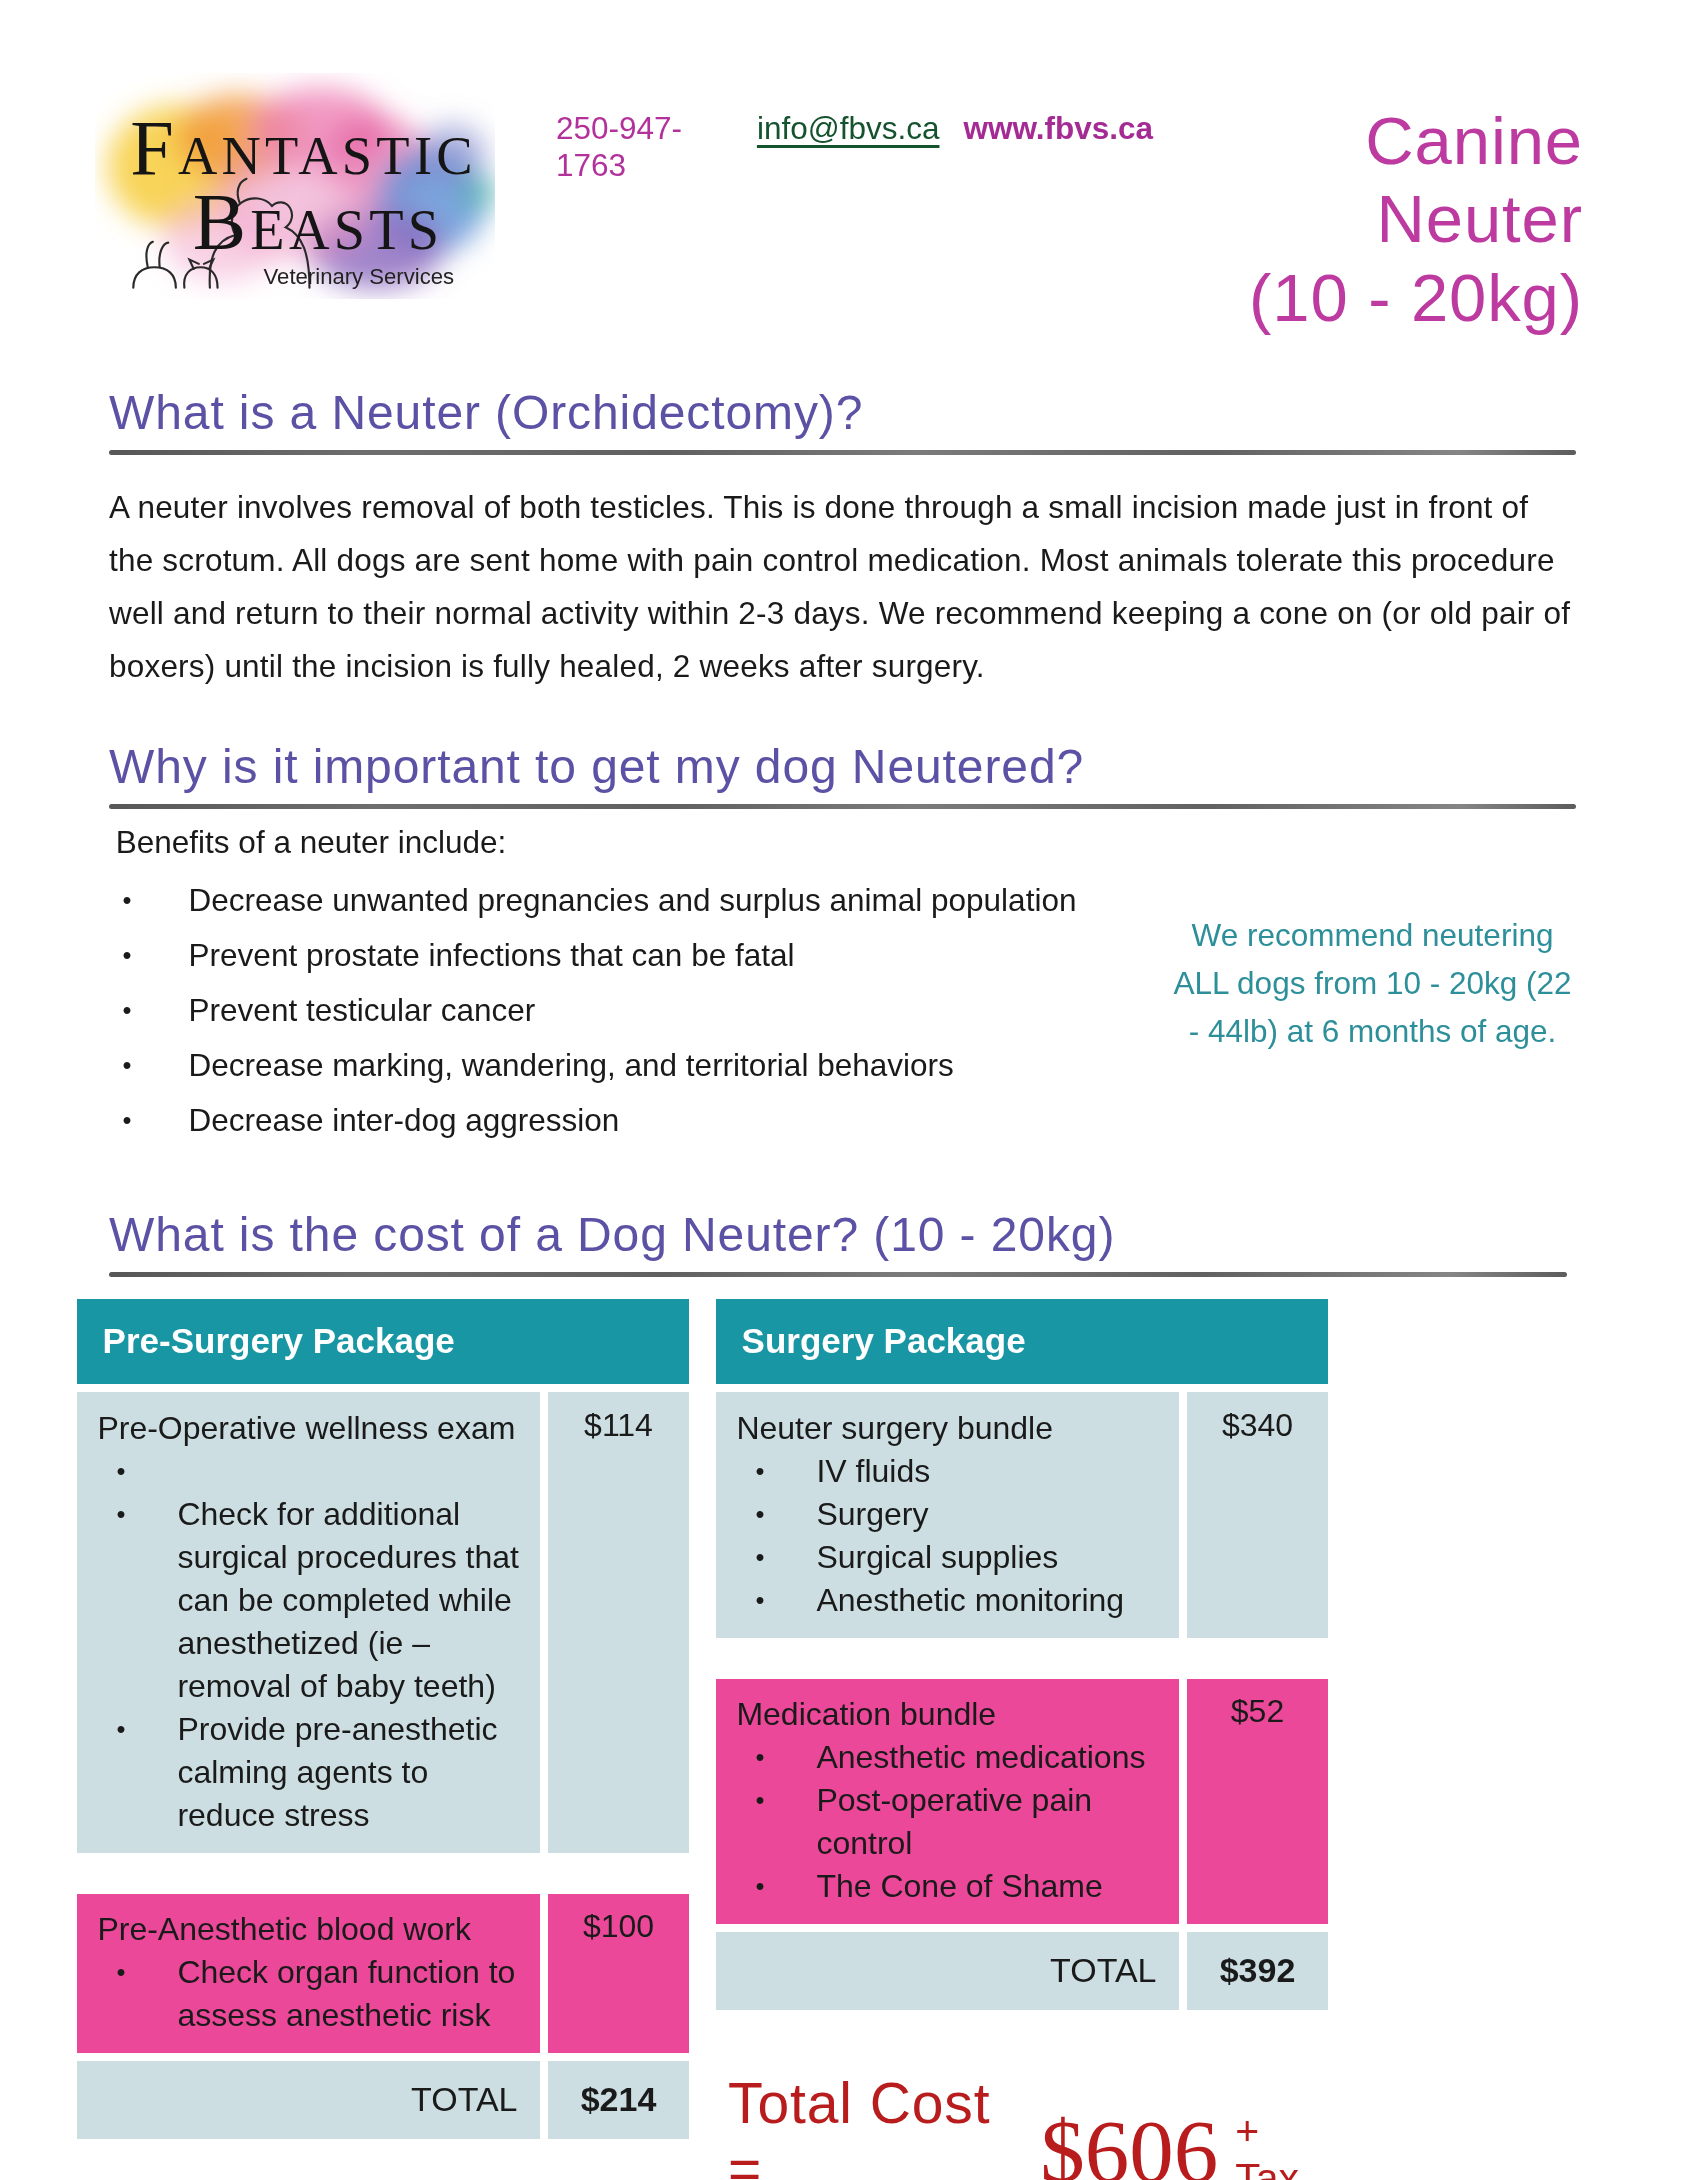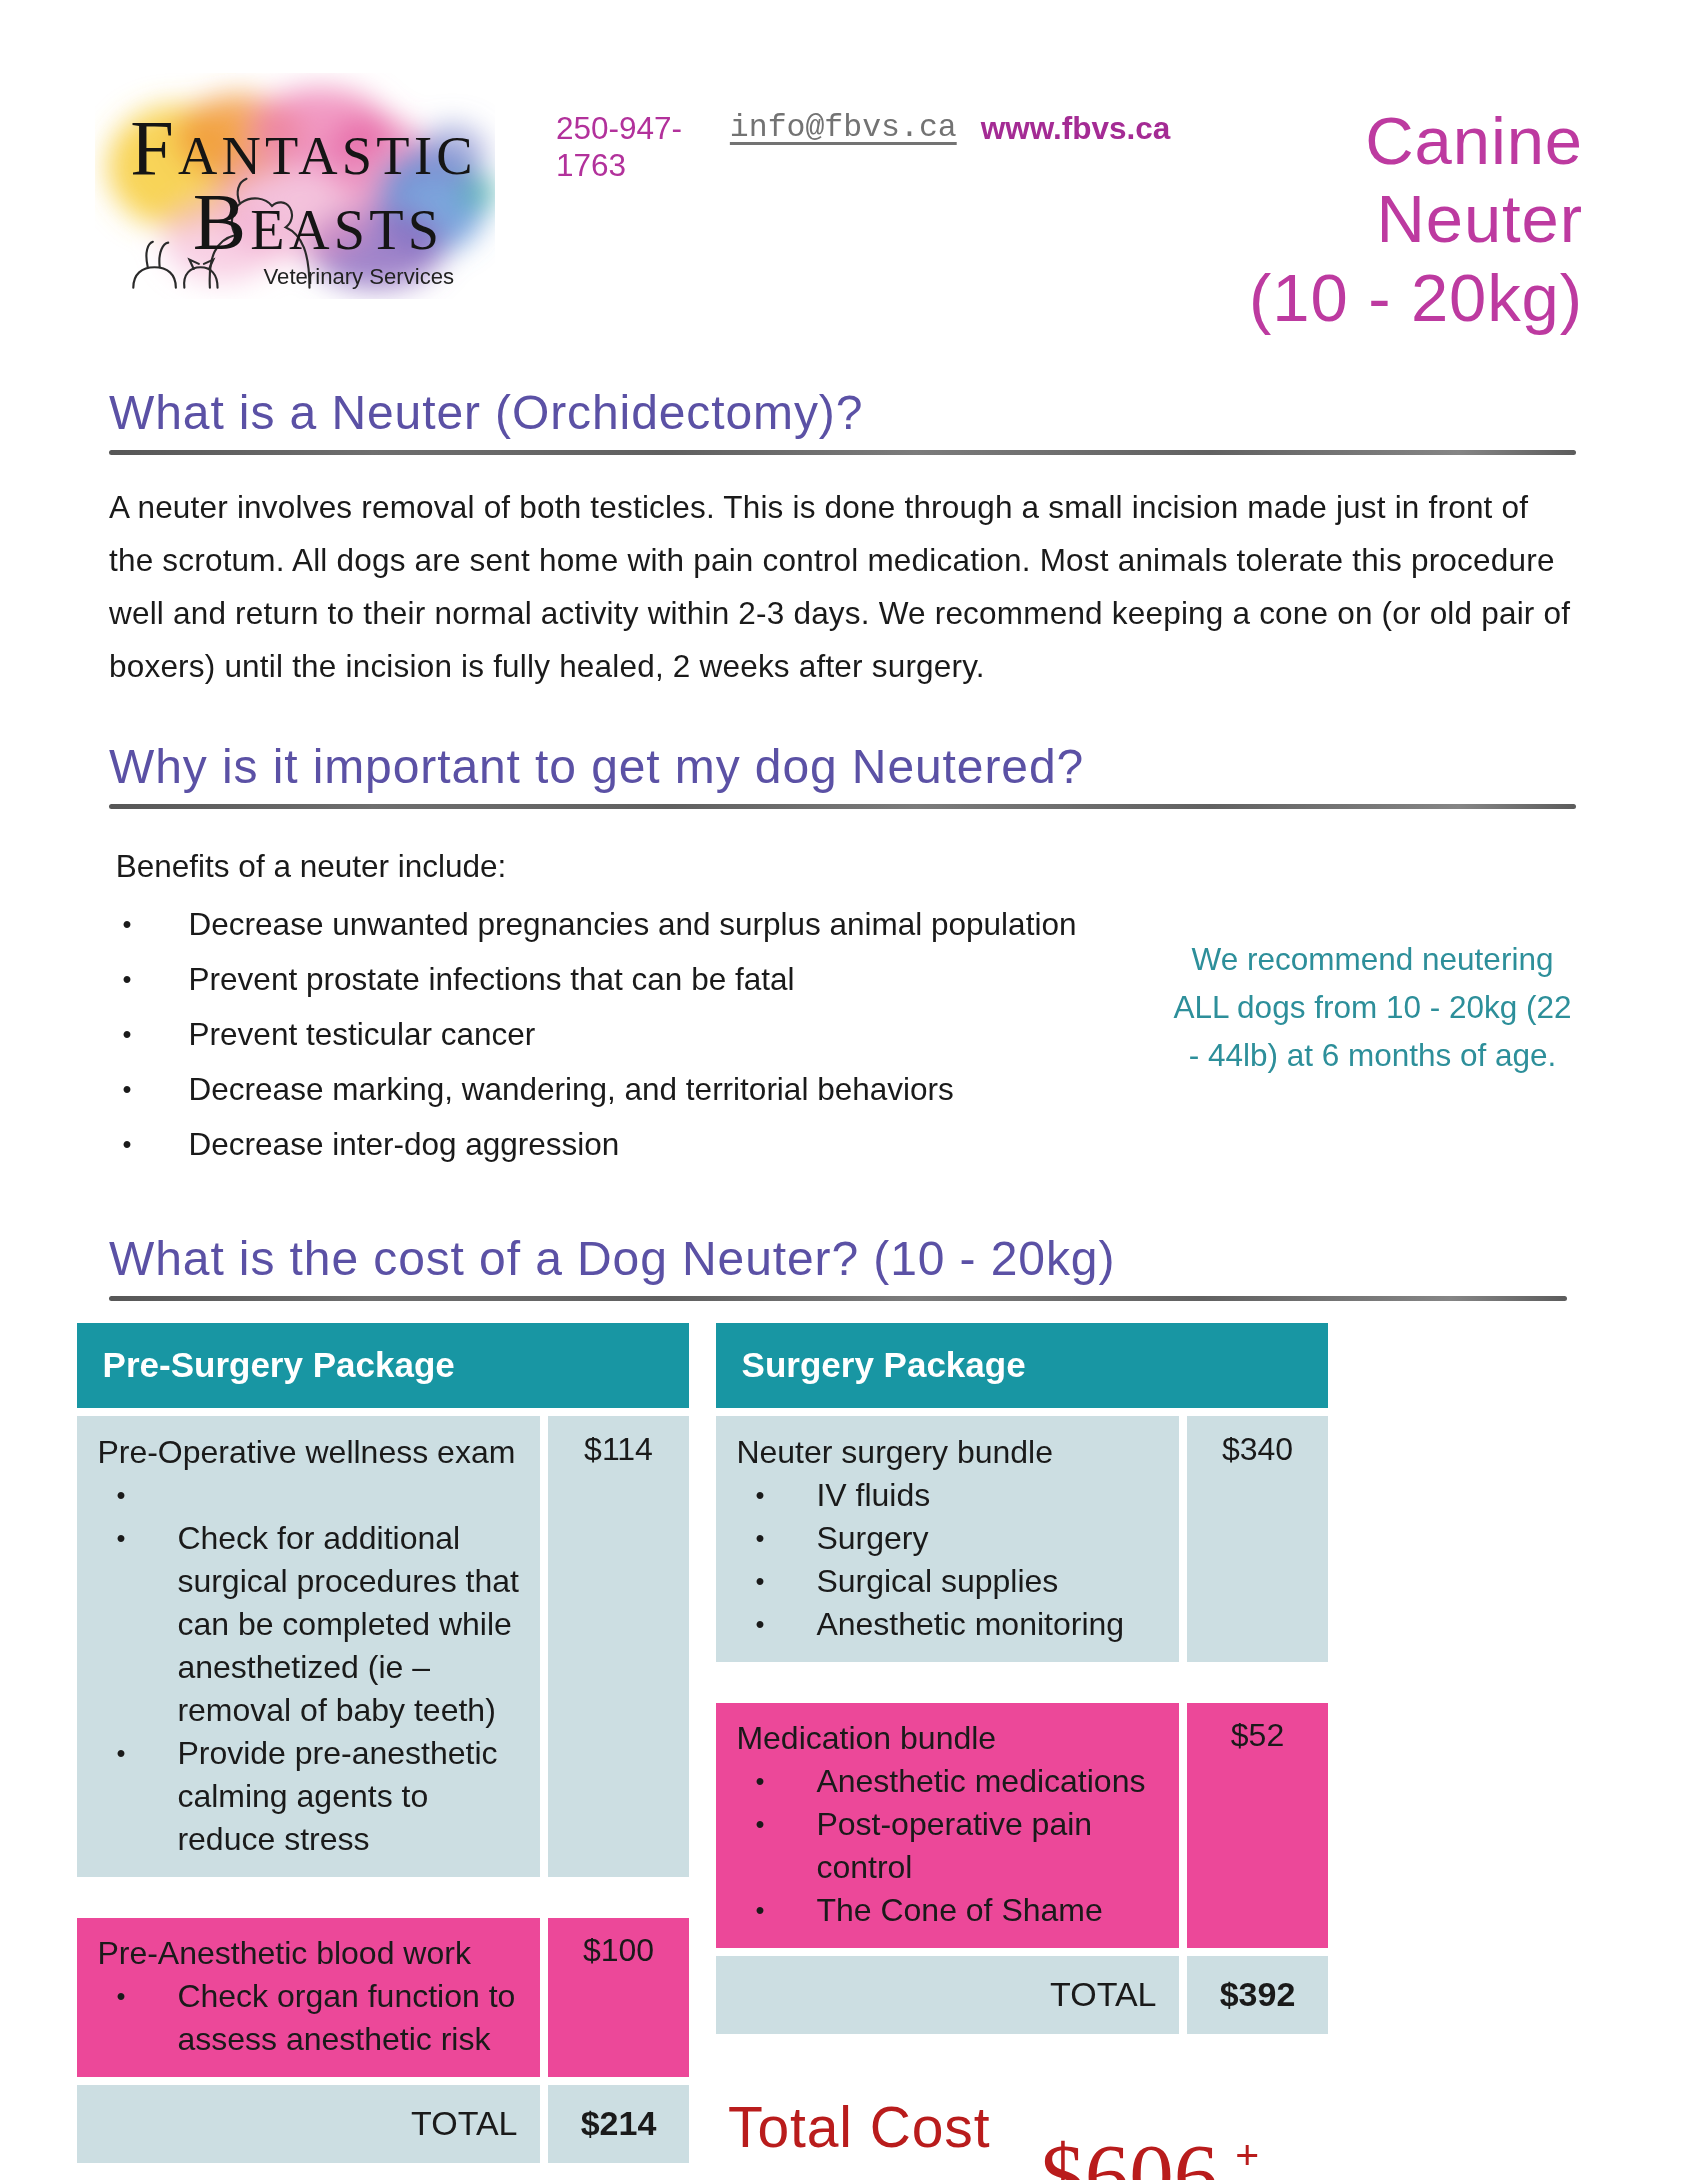--- a/index.html
+++ b/index.html
@@ -7,35 +7,35 @@
     width:1685px; height:2181px; background:#ffffff;
     font-family:"Liberation Sans", sans-serif; color:#1a1a1a;
     position:relative; overflow:hidden;
   }
 
   
   .header { display:flex; align-items:flex-start; padding:73px 102px 0 95px; }
   .logo-wrap { width:400px; height:226px; flex:0 0 auto; }
   .contact { margin-left:61px; margin-top:37px; display:flex; flex-direction:row; gap:24px; font-size:31.5px; }
   .phone   { color:#b2319b; }
-  .email   { color:#737373; text-decoration:underline; text-underline-offset:6px; width:max-content; cursor:pointer;font-family:Liberation Mono, monospace; }
+  .email   { color:#14532d; text-decoration:underline; text-underline-offset:6px; width:max-content; cursor:pointer; }
   .web     { color:#a42b94; font-weight:bold; }
   .page-title { margin-left:auto; margin-top:29px; text-align:right; font-size:67px; line-height:1.17; color:#bd3aa0; letter-spacing:0.9px; }
 
   
   .sec { padding:0 109px; }
   h2 { margin:0; font-size:48px; font-weight:400; color:#5b51a5; letter-spacing:0.9px; }
   .rule { height:5.1px; margin-top:10.2px; border-radius:2.6px;
     background:linear-gradient(90deg,#575757 0%,#6e6e6e 18%,#606060 38%,#7b7b7b 55%,#616161 75%,#858585 92%,#5c5c5c 100%); }
 
   .sec-what { margin-top:48px; }
   .what-par { margin-top:25.6px; font-size:31.5px; line-height:53px; letter-spacing:0.2px; max-width:1465px; }
 
   .sec-why { margin-top:46px; }
-  .why-body { display:flex; margin-top:37px; gap:34px; }
+  .why-body { display:flex; margin-top:13px; gap:34px; }
   .benefits { flex:1; }
   .intro { font-size:31.5px; line-height:41px; padding-left:6.8px; }
   .blist { margin-top:15.3px; }
   .bitem { display:flex; margin-bottom:12px; line-height:43px; }
   .bdot  { flex:0 0 66px; padding-left:13.6px; font-size:25.6px; }
   .btxt  { flex:1; font-size:31.5px; }
   .aside { flex:0 0 407px; margin-top:89px; color:#2d8f9a; font-size:31.5px; line-height:48px; text-align:center; }
 
   .sec-cost { margin-top:53px; padding:0 77px; }
   .sec-cost h2, .sec-cost .rule { margin-left:32px; }

